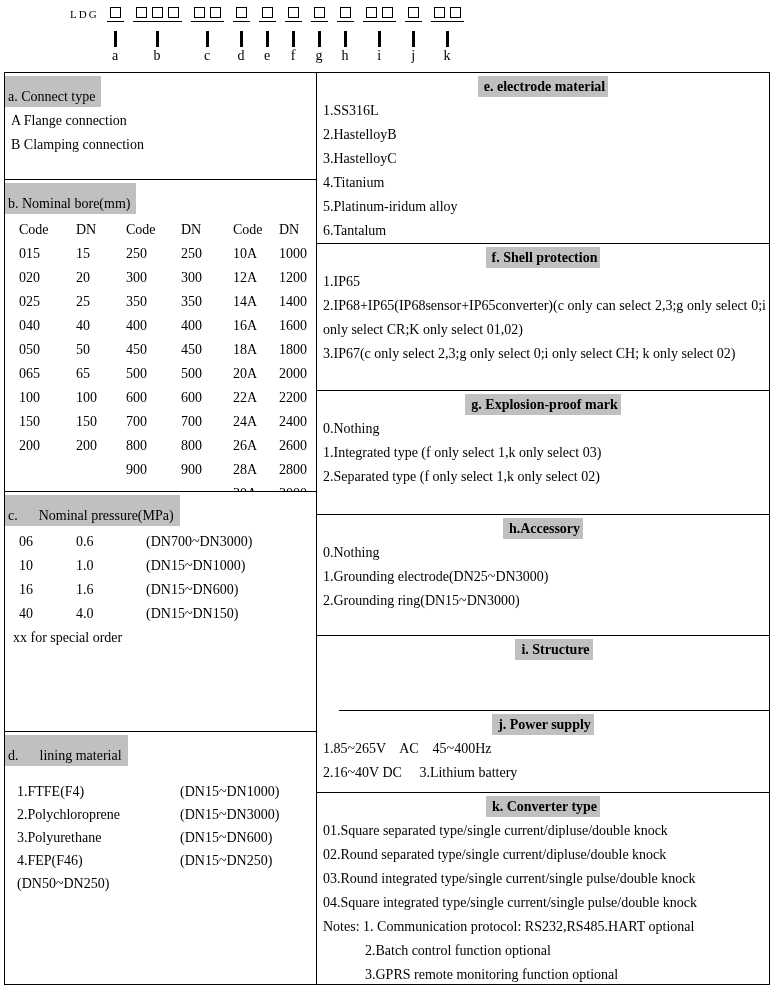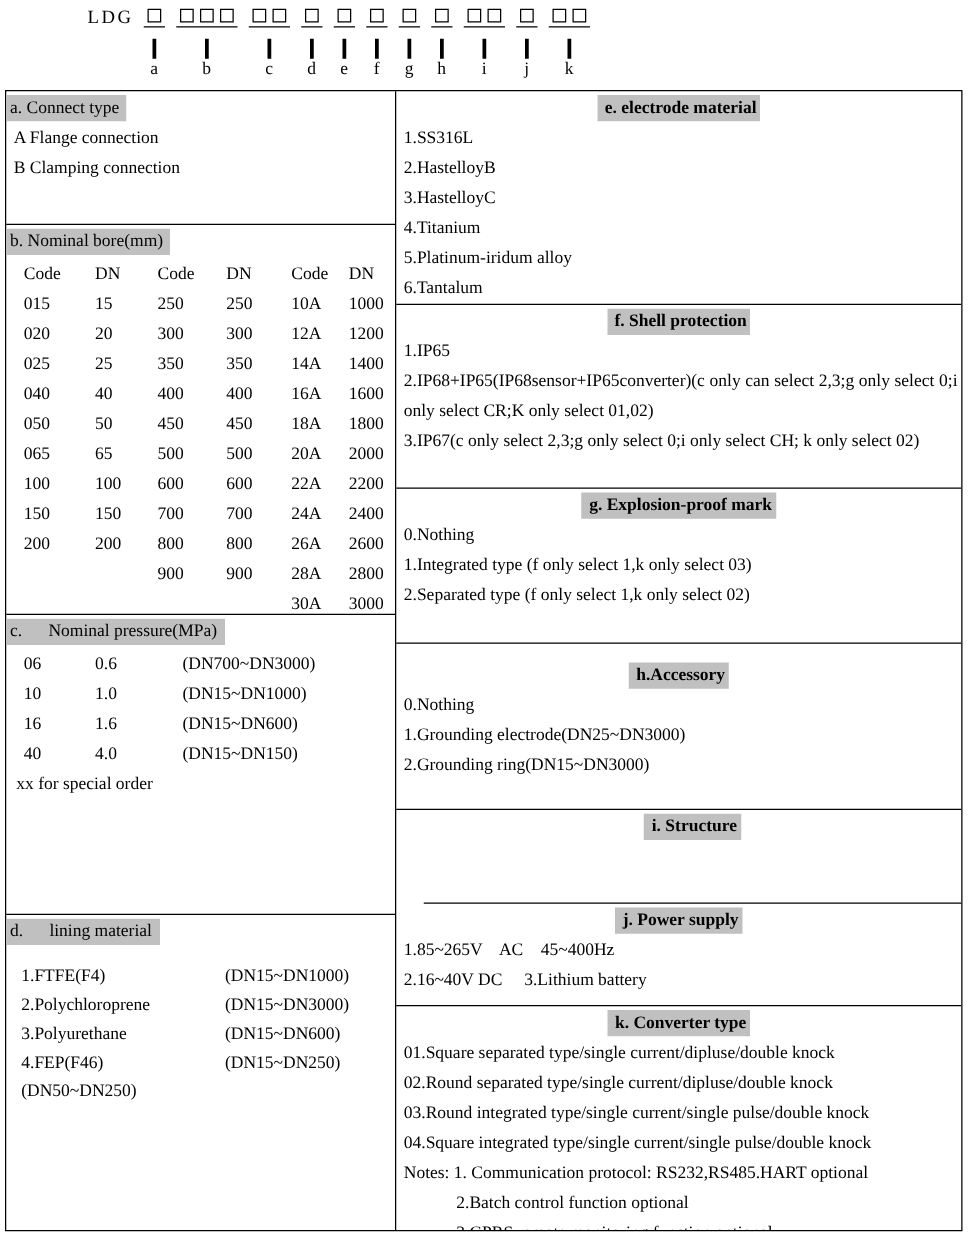--- a/index.html
+++ b/index.html
@@ -13,21 +13,21 @@
     overflow:hidden;
   }
 
   
   .code-header {
     height:70px;
     padding:7px 0 0 70px;
     display:flex;
     align-items:flex-start;
   }
-  .code-prefix { letter-spacing:2px; line-height:15px; margin-right:8px; font-size:15px; }
+  .code-prefix { letter-spacing:2px; line-height:15px; margin-right:8px; font-size:11px; }
   .code-groups { display:flex; gap:9px; }
   .code-group { display:flex; flex-direction:column; align-items:center; }
   .code-boxes { display:flex; gap:5px; border-bottom:1px solid #000; padding:0 3px 3px 3px; }
   .box { width:11px; height:11px; border:1px solid #000; display:inline-block; }
   .tick { width:3px; height:16px; background:#000; margin-top:9px; }
   .group-letter { margin-top:2px; line-height:14px; font-size:14px; }
 
   
   .main {
     position:absolute; left:4px; top:72px;
@@ -41,30 +41,30 @@
 
   section { border-bottom:1px solid #000; overflow:hidden; }
   section.last { border-bottom:none; flex:1; }
 
   .sec-a { height:107px; }
   .sec-b { height:312px; }
   .sec-c { height:240px; }
   .sec-e { height:171px; }
   .sec-f { height:147px; }
   .sec-g { height:124px; }
-  .sec-h { height:121px;margin-top:12px; }
+  .sec-h { height:121px; }
   .sec-i { height:75px;margin-left:22px;  }
   .sec-j { height:82px;  }
 
   .chip-row { margin-top:3px; }
   .chip-row.right { text-align:center;font-weight:bold; }
   .chip {
     display:inline-block;
     background:#c0c0c0;
-    padding:2px 6px 2px 3px;
+    padding:12px 6px 2px 3px;
     line-height:17px;
     white-space:pre-wrap;
   }
   .chip-row.right .chip { padding:2px 3px 2px 6px; }
 
   .items { margin-top:2px; }
   .item { line-height:24px; padding-left:6px; white-space:pre-wrap; }
   .items.justify .item { text-align:justify; padding-right:3px; white-space:normal; }
 
   

